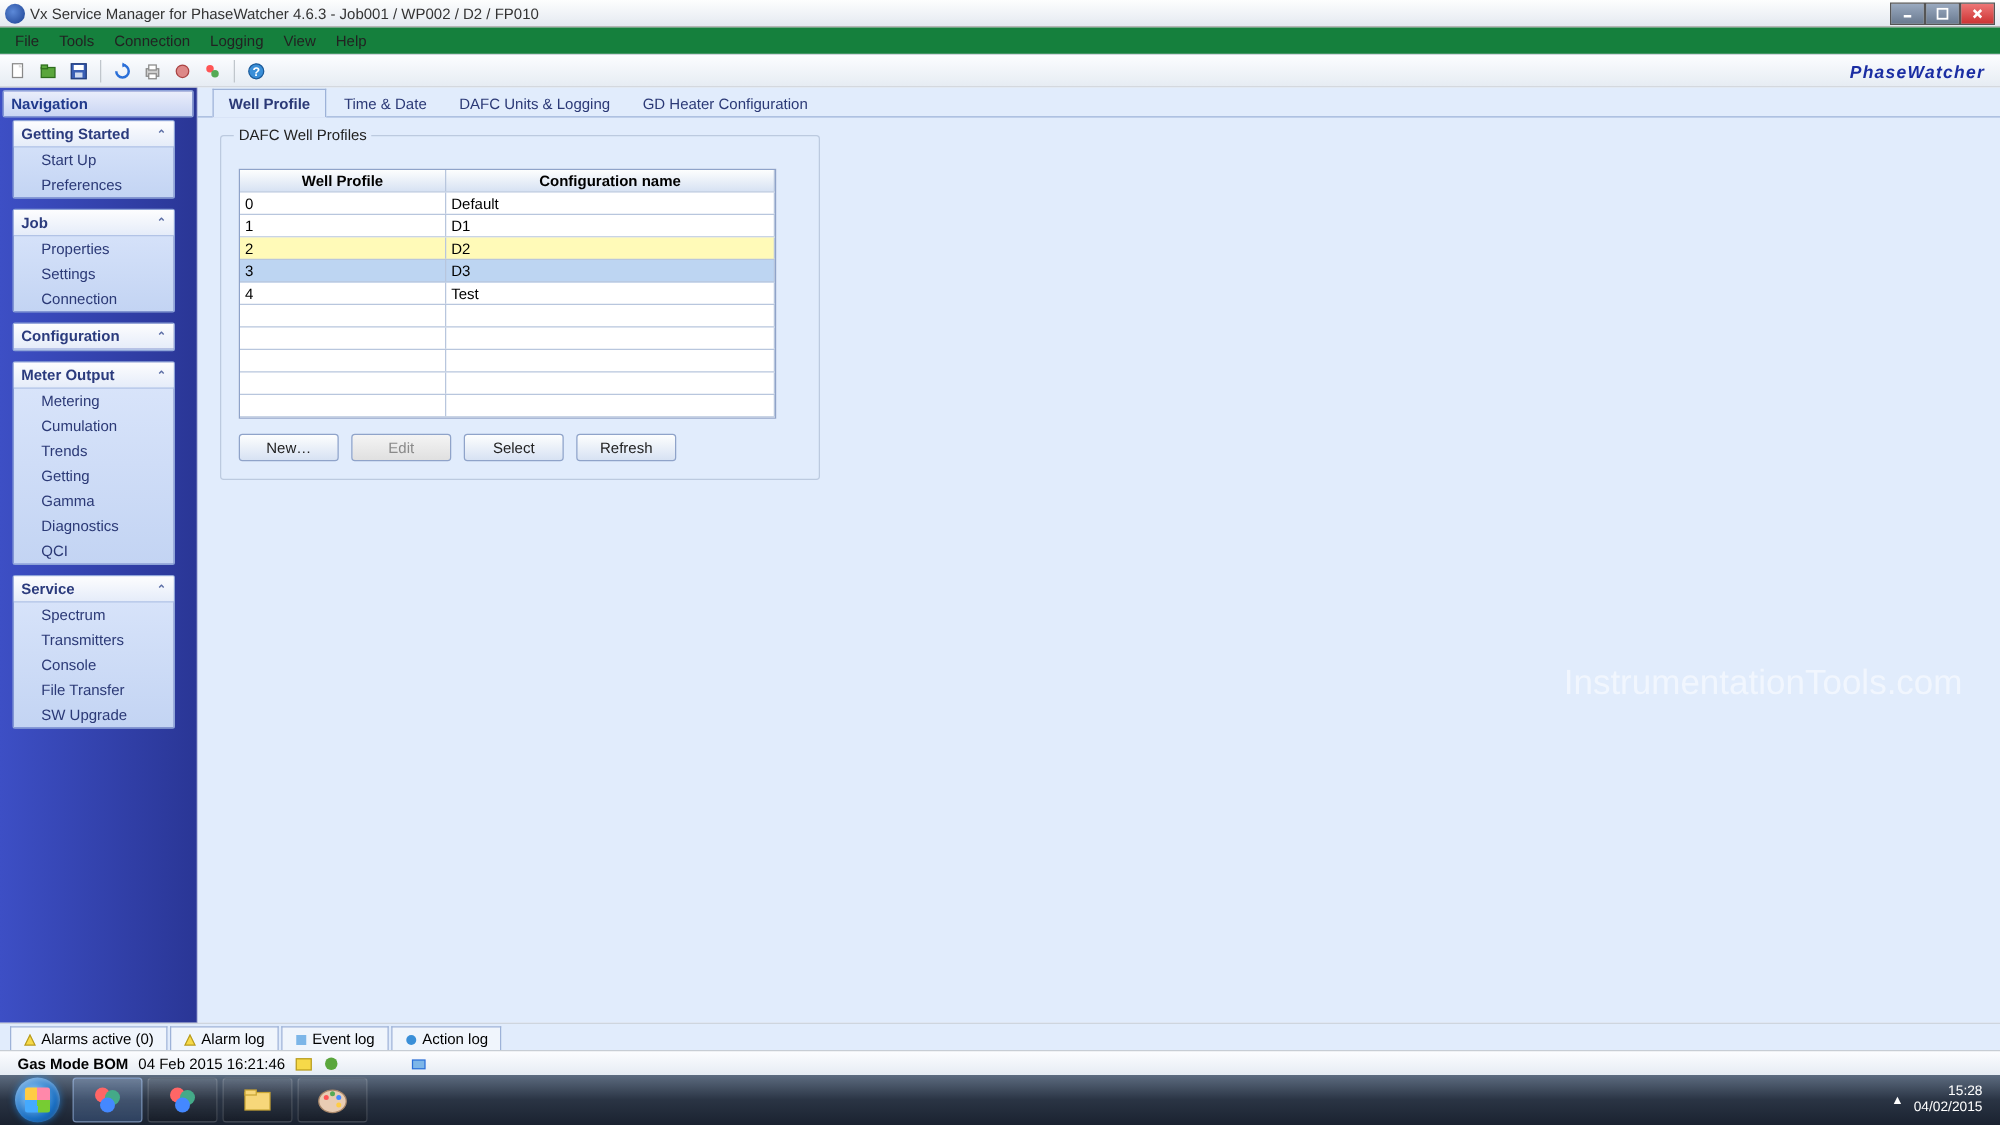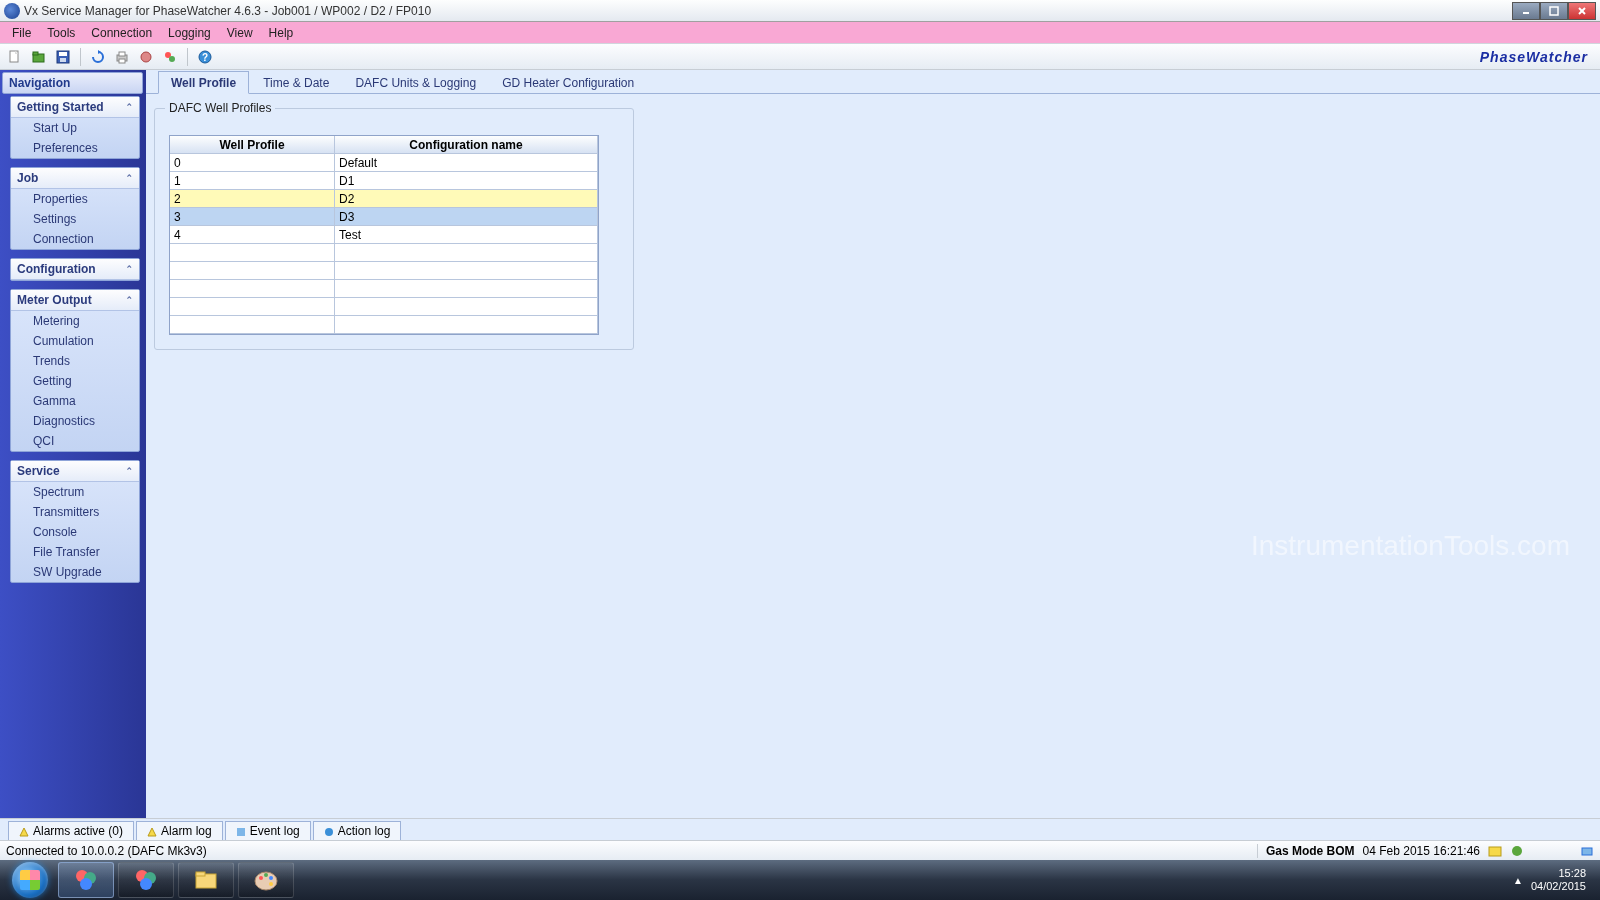--- a/index.html
+++ b/index.html
@@ -8,49 +8,49 @@
 
 .titlebar { height: 22px; background: linear-gradient(#fdfefe, #e4e9f0); border-bottom: 1px solid #a0a0a0; display: flex; align-items: center; padding: 0 4px; font-size: 12px; }
 .titlebar .icon { width: 16px; height: 16px; margin-right: 4px; border-radius: 50%; background: radial-gradient(circle at 40% 40%, #5c89d8, #1a3f8f); }
 .titlebar .title { flex: 1; color: #333; }
 .winbtns { display: flex; gap: 0; }
 .winbtn { width: 28px; height: 18px; display: flex; align-items: center; justify-content: center; font-size: 10px; color: #fff; background: linear-gradient(#9aaac0,#6a7a90); border: 1px solid #555; }
 .winbtn.close { background: linear-gradient(#e77,#c33); }
 .winbtn svg { width: 10px; height: 10px; }
 
 
-.menubar { height: 22px; background: #f9a8d4; border-bottom: 1px solid #d0d5dc; display: flex; align-items: center; padding: 0 4px; font-size: 12px; }
+.menubar { height: 22px; background: #15803d; border-bottom: 1px solid #d0d5dc; display: flex; align-items: center; padding: 0 4px; font-size: 12px; }
 .menuitem { padding: 2px 8px; color: #222; cursor: default; }
 
 
 .toolbar { height: 26px; background: linear-gradient(#fcfdff,#e6ecf3); border-bottom: 1px solid #c7cdd4; display: flex; align-items: center; padding: 0 6px; gap: 6px; position: relative; }
 .tbtn { width: 18px; height: 18px; display: flex; align-items: center; justify-content: center; }
 .tbtn svg { width: 16px; height: 16px; }
 .tsep { width: 1px; height: 18px; background: #c0c6cc; margin: 0 2px; }
 .brand { position: absolute; right: 12px; font-family: Verdana, sans-serif; font-size: 14px; font-style: italic; font-weight: bold; color: #1b2ea3; letter-spacing: 1px; }
 
 
 .main { display: flex; height: calc(100% - 22px - 22px - 26px - 22px - 20px - 40px); }
 
 
-.nav { width: 146px; background: linear-gradient(90deg,#3d4fc5,#2a3696); border-right: 1px solid #2a3696; padding: 2px; }
+.nav { width: 158px; background: linear-gradient(90deg,#3d4fc5,#2a3696); border-right: 1px solid #2a3696; padding: 2px; }
 .nav-title { background: linear-gradient(#eaeefb,#c9d5f3); color: #213a8c; font-weight: bold; font-size: 12px; padding: 3px 6px; border: 1px solid #90a4d8; border-radius: 2px; margin-bottom: 2px; }
 .nav-panel { width: 130px; margin: 2px 4px 8px 8px; background: linear-gradient(#dbe6fb,#c3d4f3); border: 1px solid #8ea4d8; border-radius: 2px; }
 .nav-head { background: linear-gradient(#fdfdfe,#e5ecf9); color: #2b3b7d; font-weight: bold; font-size: 12px; padding: 3px 6px; display: flex; justify-content: space-between; align-items: center; border-bottom: 1px solid #b2c3e6; }
 .nav-head .chev { font-size: 9px; color: #5b6da5; }
 .nav-list { padding: 0 0; }
 .nav-item { font-size: 12px; color: #2b3976; padding: 3px 6px 3px 22px; position: relative; cursor: default; }
 .nav-item.active::before { content: ""; position: absolute; left: 4px; top: 4px; width: 12px; height: 12px; border-radius: 50%; background: radial-gradient(circle at 40% 40%, #7be07b, #0a8a0a); }
 
 
 .content { flex: 1; background: #e1ecfc; position: relative; }
 .tabs { display: flex; align-items: flex-end; height: 24px; padding: 0 12px; font-size: 12px; gap: 2px; border-bottom: 1px solid #9db2d8; }
 .tab { padding: 4px 12px 3px; color: #2b3976; cursor: default; }
 .tab.active { background: #e1ecfc; border: 1px solid #9db2d8; border-bottom: 1px solid #e1ecfc; font-weight: bold; margin-bottom: -1px; }
-.groupbox { margin: 14px 8px; width: 480px; border: 1px solid #bccadf; border-radius: 3px; padding: 26px 14px 14px; position: relative; background: #e1ecfc; }
+.groupbox { margin: 14px 18px; width: 480px; border: 1px solid #bccadf; border-radius: 3px; padding: 26px 14px 14px; position: relative; background: #e1ecfc; }
 .groupbox .legend { position: absolute; top: -8px; left: 10px; background: #e1ecfc; padding: 0 4px; font-size: 12px; color: #222; }
 .grid { width: 430px; border: 1px solid #8fa3c9; background: #fff; }
 .grid-row { display: flex; height: 18px; border-bottom: 1px solid #b8c6dd; font-size: 12px; }
 .grid-head { background: linear-gradient(#fdfefe,#d7e2f3); font-weight: bold; text-align: center; }
 .grid-cell { border-right: 1px solid #b8c6dd; padding: 1px 4px; display: flex; align-items: center; }
 .c1 { width: 165px; }
 .c2 { width: 263px; }
 .grid-head .grid-cell { justify-content: center; }
 .grid-row.r2 { background: #fffab8; }
 .grid-row.r3 { background: #bdd5f2; }
@@ -283,20 +283,26 @@
             <div class="grid-row">
               <div class="grid-cell c1"></div>
               <div class="grid-cell c2"></div>
             </div>
             <div class="grid-row">
               <div class="grid-cell c1"></div>
               <div class="grid-cell c2"></div>
             </div>
           </div>
       </div>
+      <div class="btnrow">
+        <div class="btn">New…</div>
+        <div class="btn disabled">Edit</div>
+        <div class="btn">Select</div>
+        <div class="btn">Refresh</div>
+      </div>
     </div>
     <div class="watermark">InstrumentationTools.com</div>
   </div>
 </div>
 
 <div class="bottom-tabs">
   <div class="btab">
       <span class="bicon"><svg viewBox="0 0 10 10">
           <path d="M5 1 L9 9 L1 9 Z" fill="#f6d949" stroke="#b89b1a"></path>
         </svg></span>
@@ -316,21 +322,20 @@
     </div>
   <div class="btab">
       <span class="bicon"><svg viewBox="0 0 10 10">
           <circle cx="5" cy="5" r="4" fill="#3a8fd8"></circle>
         </svg></span>
       <span>Action log</span>
     </div>
 </div>
 
 <div class="statusbar">
-  <div class="sleft">Connected to 10.0.0.2 (DAFC Mk3v3)</div>
   <div class="sright">
     <span style="font-weight:bold;">Gas Mode  BOM</span>
     <span>04 Feb 2015 16:21:46</span>
     <span class="sicon"><svg viewBox="0 0 14 14">
           <rect x="1" y="3" width="12" height="9" fill="#f6d949" stroke="#b89b1a"></rect>
         </svg></span>
     <span class="sicon"><svg viewBox="0 0 14 14">
           <circle cx="7" cy="7" r="5" fill="#5aa63c"></circle>
         </svg></span>
     <span style="width:40px;"></span>

